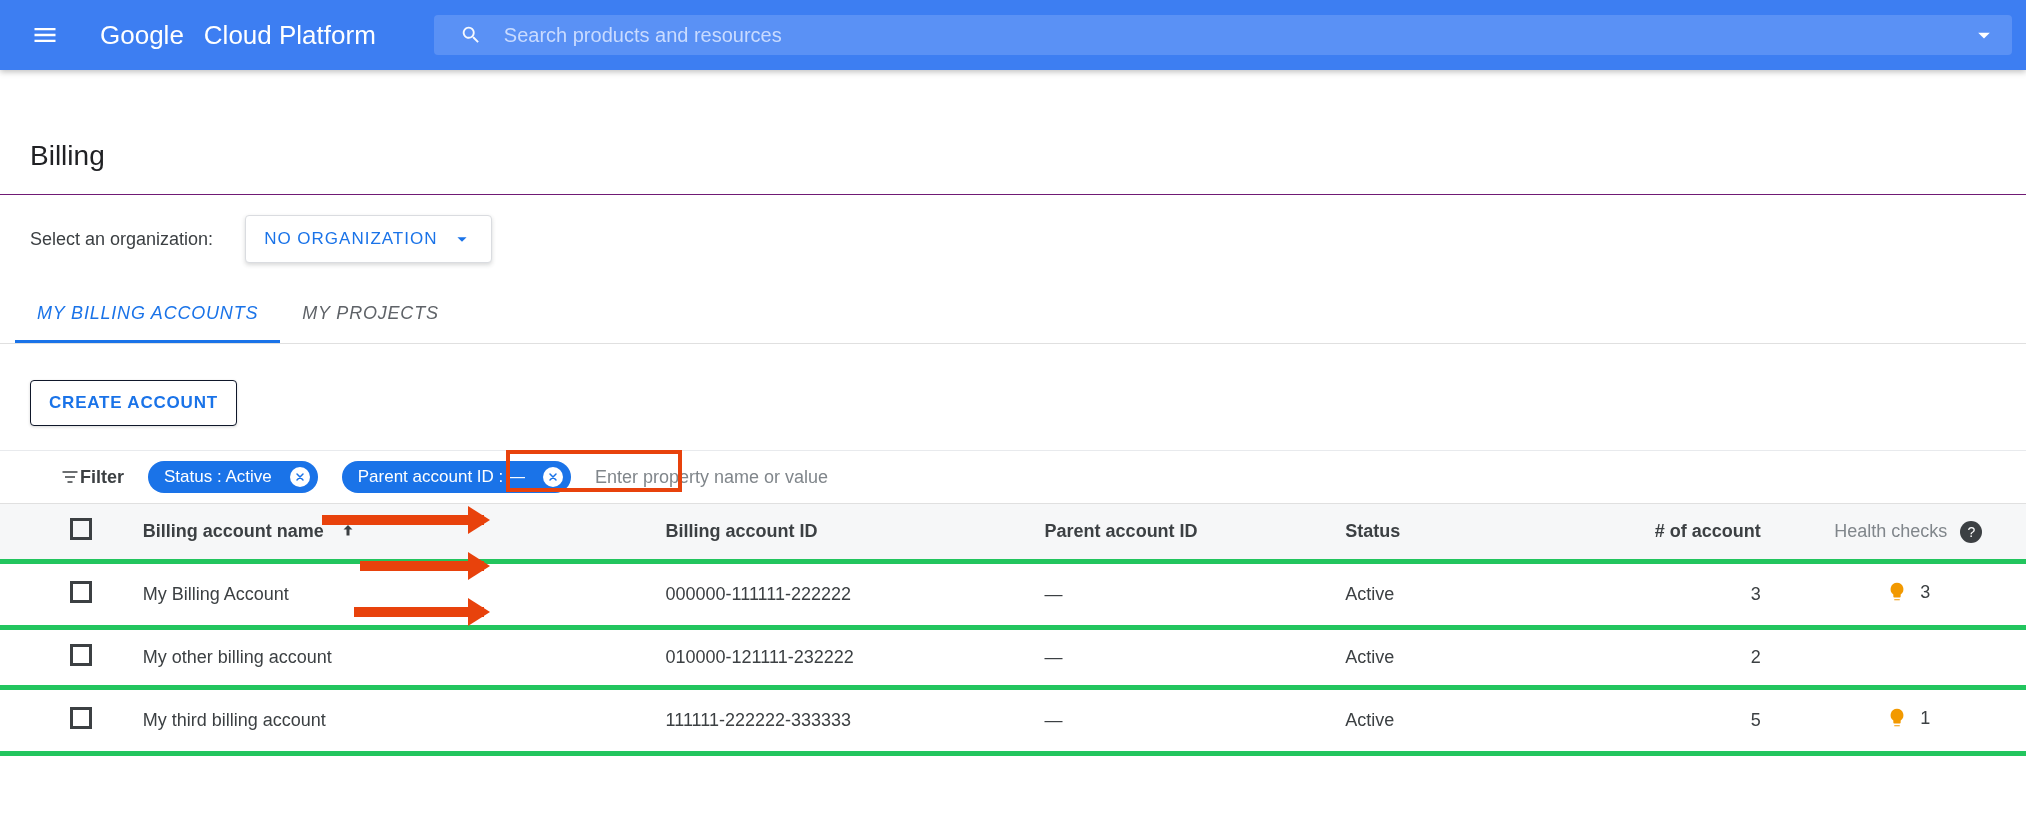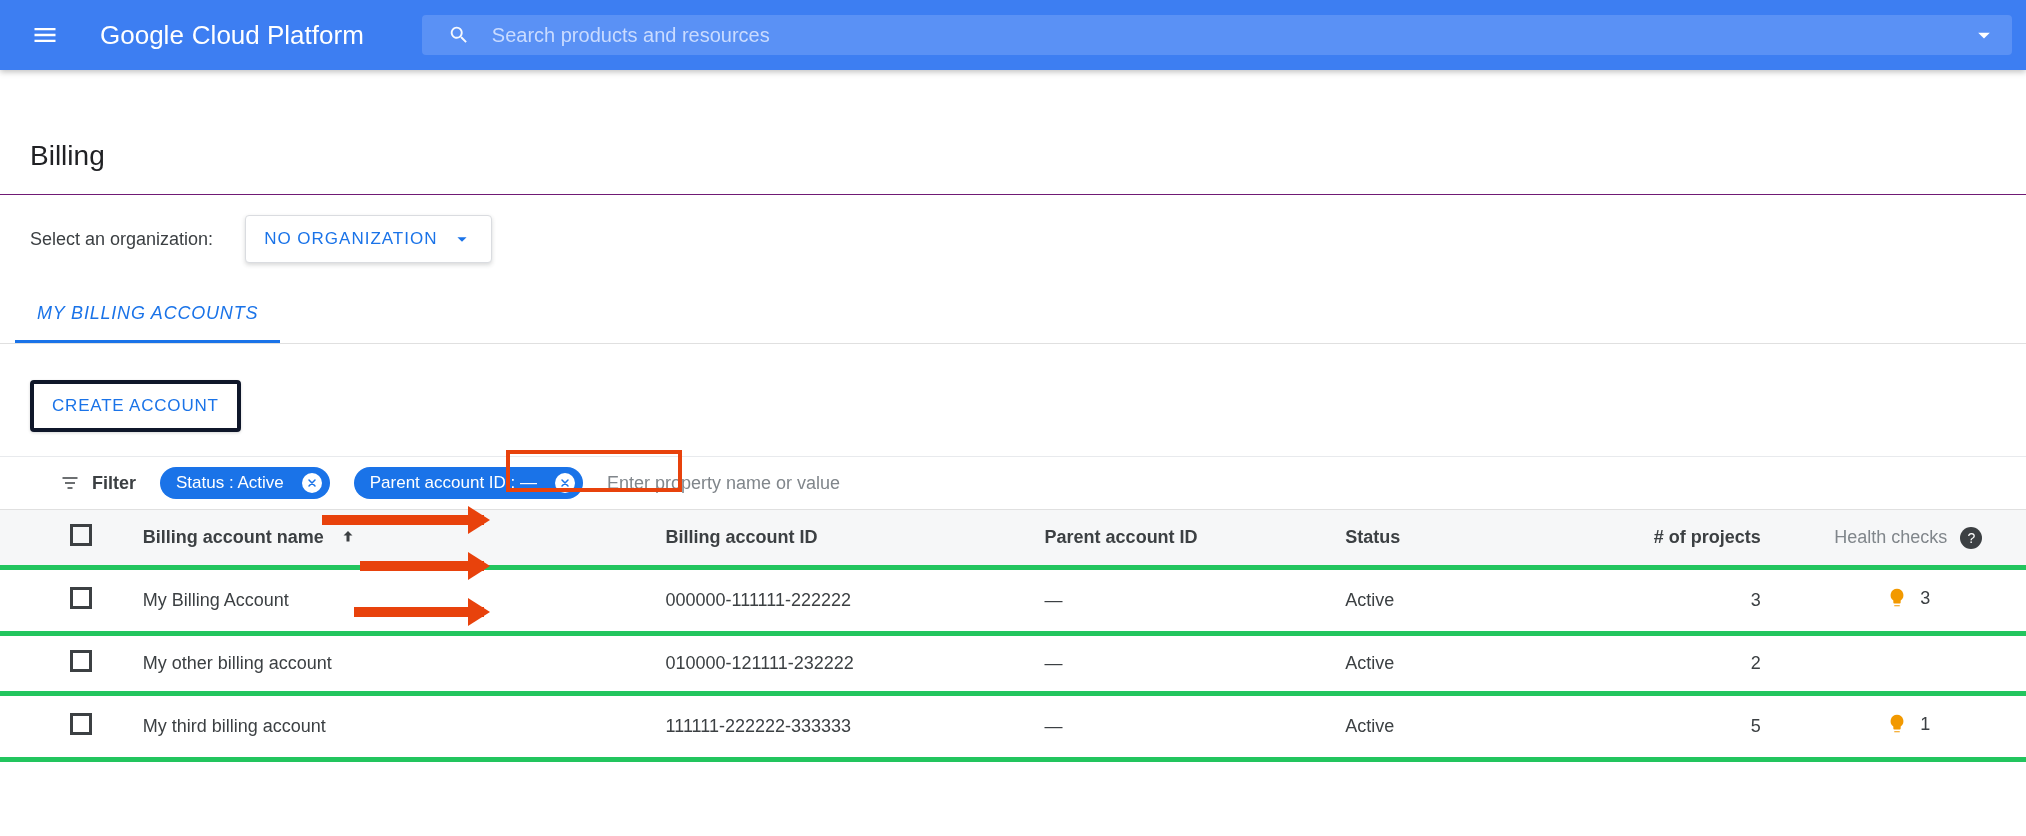--- a/index.html
+++ b/index.html
@@ -10,21 +10,21 @@
   .appbar {
     display: flex;
     align-items: center;
     height: 70px;
     background: #3d7ef2;
     padding: 0 10px 0 22px;
     box-shadow: 0 2px 6px rgba(0,0,0,.25);
   }
   .menu-btn { width:46px; height:46px; display:flex; align-items:center; justify-content:center; cursor:pointer; color:#fff; border-radius:50%; }
   .menu-btn svg { width:28px; height:28px; }
-  .logo { margin-left:32px; color:#fff; font-size:26px; display:flex; align-items:baseline; gap:8px; }
+  .logo { margin-left:32px; color:#fff; font-size:26px; display:flex; align-items:baseline; gap:20px; }
   .logo .ggl { font-weight:500; }
   .logo .rest { font-weight:300; }
   .search-wrap { flex:1; display:flex; align-items:center; margin-left:58px; margin-right:4px; }
   .searchbox { flex:1; display:flex; align-items:center; background:#5a91f5; height:40px; border-radius:4px; padding:0 14px 0 26px; }
   .searchbox .s-icon { color:#fff; opacity:.95; }
   .searchbox .s-icon svg { width:22px; height:22px; display:block; }
   .searchbox input { flex:1; border:0; background:transparent; color:#fff; font-size:20px; padding:0 22px; outline:none; }
   .searchbox input::placeholder { color:#c9dbff; }
   .searchbox .chev { color:#fff; }
   .searchbox .chev svg { width:28px; height:28px; display:block; }
@@ -45,30 +45,30 @@
   .org-dd svg { width:22px; height:22px; fill:#1a73e8; }
 
   
   .tabs { display:flex; border-bottom:1px solid #e0e0e0; padding-left:15px; }
   .tab { padding:14px 22px 16px; font-size:18px; font-weight:500; letter-spacing:.8px; color:#5f6368; cursor:pointer; border-bottom:3px solid transparent;font-style:italic; }
   .tab.active { color:#1a73e8; border-bottom-color:#1a73e8; }
 
   
   .actions-row { padding:36px 30px 24px; }
   .create-btn {
-    border:4px solid #0f172a; background:#fff; color:#1a73e8;
-    font-size:17px; font-weight:400; letter-spacing:.8px;
+    border:1px solid #0f172a; background:#fff; color:#1a73e8;
+    font-size:17px; font-weight:700; letter-spacing:.8px;
     padding:12px 18px; border-radius:4px; cursor:pointer;
     box-shadow:0 1px 3px rgba(60,64,67,.2);
   }
 
   
   .filter-bar { display:flex; align-items:center; padding:10px 36px 10px 60px; gap:24px; border-top:1px solid #e8eaed; border-bottom:1px solid #e0e0e0; }
   .filter-icon svg { width:20px; height:20px; display:block; }
-  .filter-icon { display:flex; align-items:center; gap:12px; font-size:18px; font-weight:600; color:#3c4043; }
+  .filter-icon { display:flex; align-items:center; gap:0; font-size:18px; font-weight:600; color:#3c4043; }
   .chip { background:#1a73e8; color:#fff; border-radius:999px; height:32px; display:flex; align-items:center; padding:0 8px 0 16px; font-size:17px; gap:18px; cursor:pointer; }
   .chip .x { width:20px; height:20px; border-radius:50%; background:#fff; color:#1a73e8; display:flex; align-items:center; justify-content:center; font-size:13px; }
   .chip .x svg { width:12px; height:12px; display:block; }
   .filter-input { flex:1; border:0; font-size:18px; color:#5f6368; outline:none; background:transparent; }
   .filter-input::placeholder { color:#80868b; }
 
   
   table.bt { width:100%; border-collapse:collapse; }
   table.bt thead { background:#f6f7f8; }
   table.bt th, table.bt td { text-align:left; padding:14px 12px; font-size:18px; border-bottom:5px solid #22c55e; }
@@ -140,20 +140,21 @@
     <div class="org-dd">
       <span>NO ORGANIZATION</span>
       <svg viewBox="0 0 24 24">
           <path d="M7 10l5 5 5-5z"></path>
         </svg>
     </div>
   </div>
 
   <div class="tabs">
     <div class="tab active">MY BILLING ACCOUNTS</div>
+    <div class="tab">MY PROJECTS</div>
   </div>
 
   <div class="actions-row">
     <button class="create-btn">CREATE ACCOUNT</button>
   </div>
 
   <div class="filter-bar">
     <span class="filter-icon">
       <svg viewBox="0 0 24 24">
           <path fill="#3c4043" d="M3 5h18v2H3zm3 6h12v2H6zm3 6h6v2H9z"></path>
@@ -194,21 +195,21 @@
         <th class="chk-cell"><span class="cb"></span></th>
         <th class="sortable">
           <span>Billing account name</span>
           <svg viewBox="0 0 24 24">
               <path fill="#3c4043" d="M12 4l-6 6h4v8h4v-8h4z"></path>
             </svg>
         </th>
         <th>Billing account ID</th>
         <th>Parent account ID</th>
         <th>Status</th>
-        <th class="num-col"># of projects</th>
+        <th class="num-col"># of account</th>
         <th class="health-col health-hdr">
           <span>Health checks</span>
           <span class="help-ic">?</span>
         </th>
       </tr>
     </thead>
     <tbody id="tbody">
         <tr>
     <td class="chk-cell"><span class="cb"></span></td>
     <td><span>My Billing Account</span></td>

